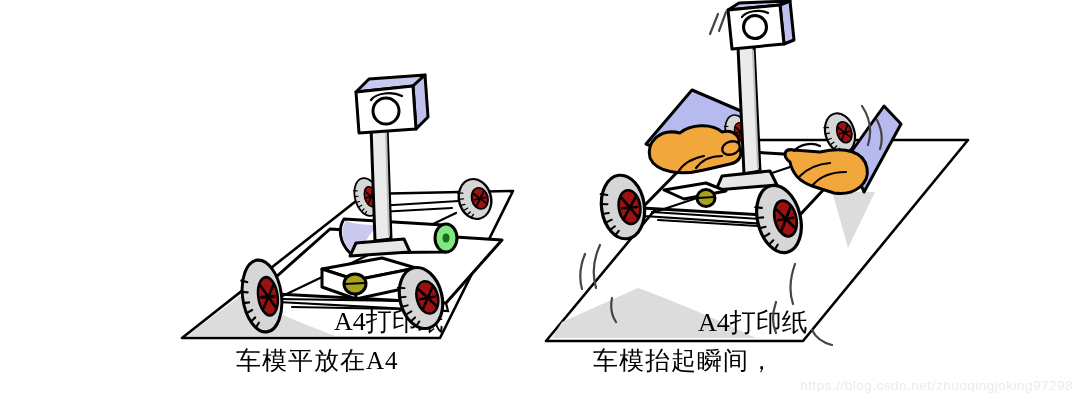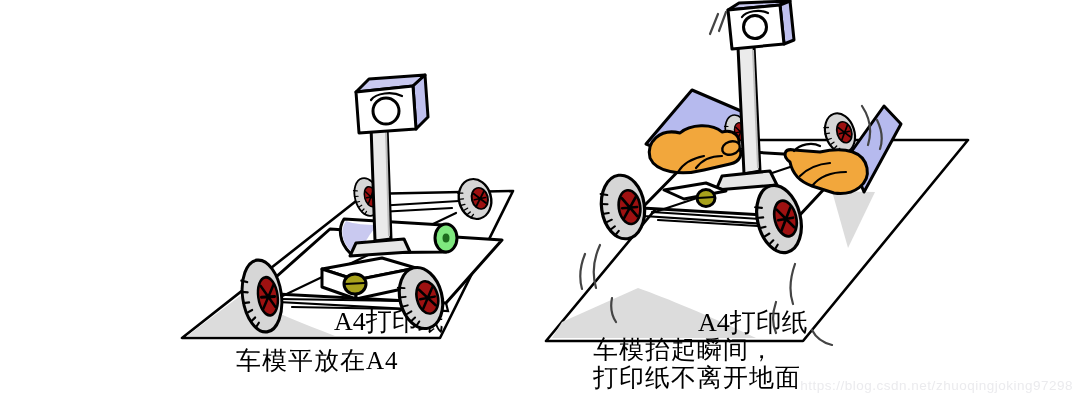--- a/index.html
+++ b/index.html
@@ -153,19 +153,18 @@
                  M812,330 C816,338 824,343 832,345
                  M862,106 C870,118 872,132 868,145
                  M877,120 C882,130 883,140 880,149"></path>
       </g>
     </g>
   </svg>
 
   <div class="caption" style="left:236px;top:347px;">
     <div>车模平放在A4</div>
   </div>
-  <div class="caption" style="left:593px;top:336px;">
+  <div class="caption" style="left:593px;top:347px;text-align:right;">
     <div>车模抬起瞬间，</div>
-    <div>打印纸不离开地面</div>
   </div>
 
   <div class="watermark">https://blog.csdn.net/zhuoqingjoking97298</div>
 </div>
 
 </body></html>

